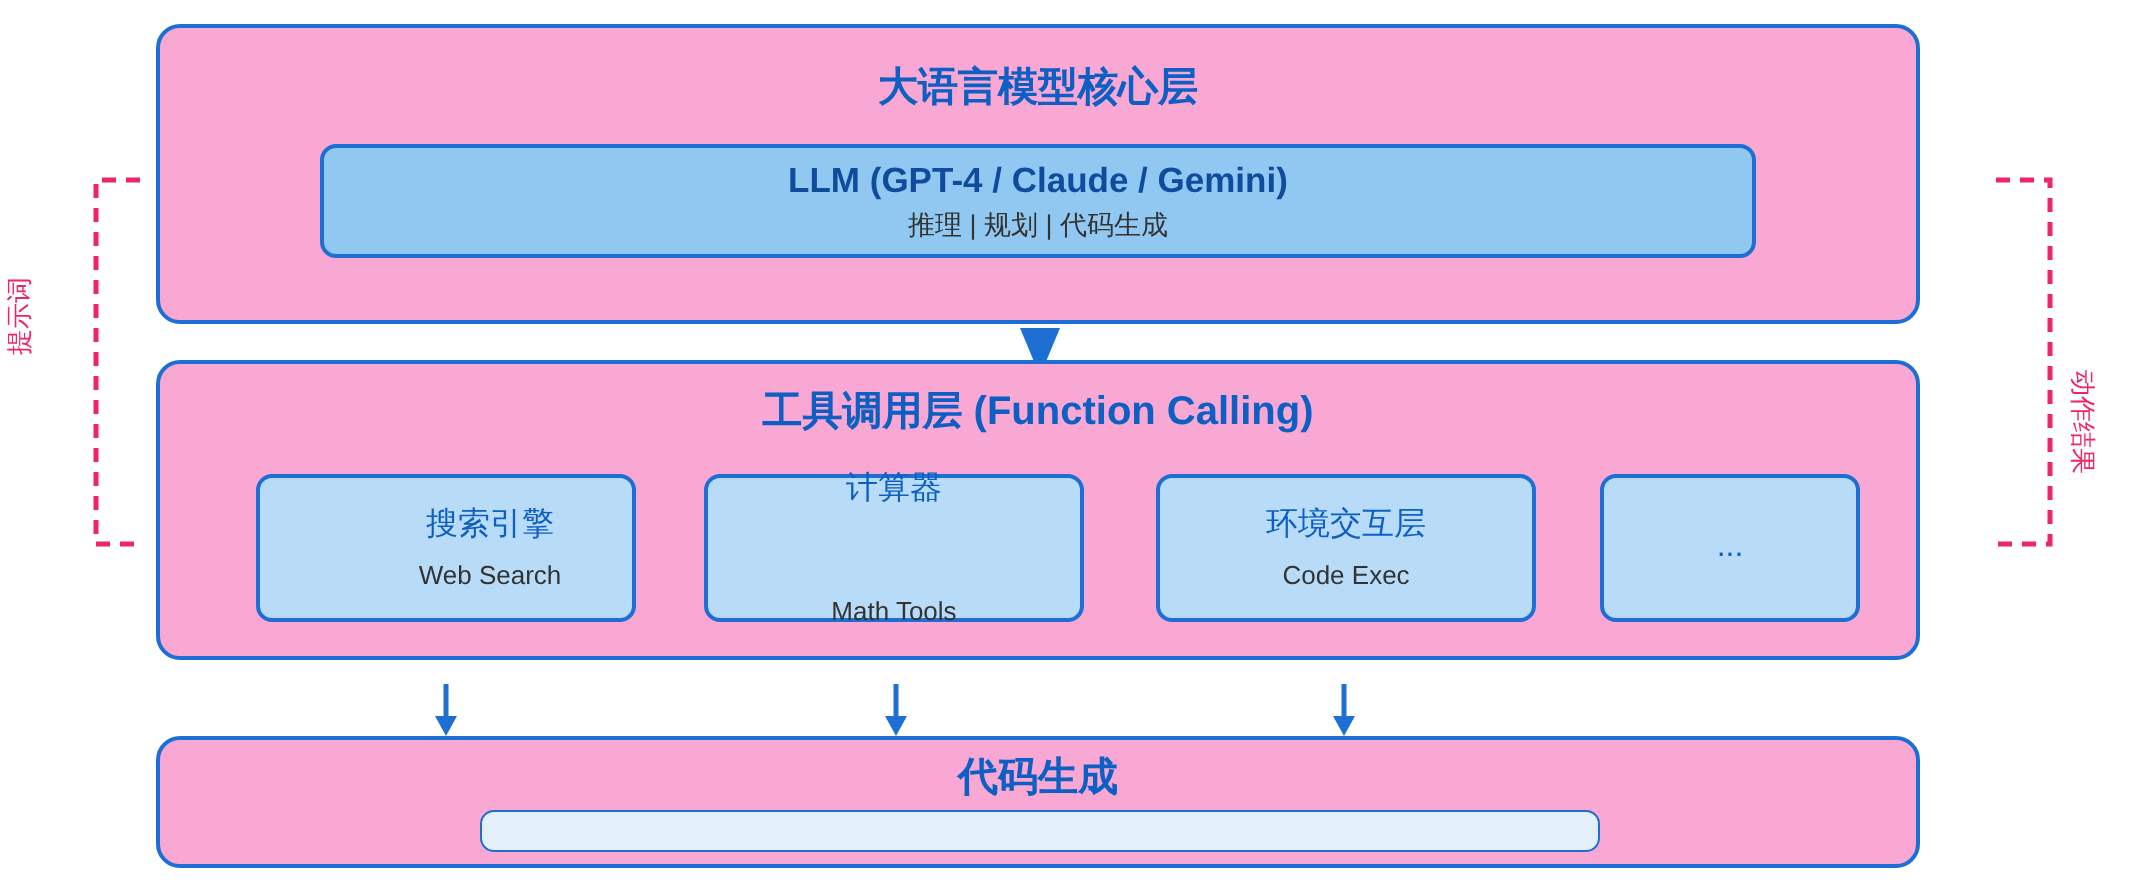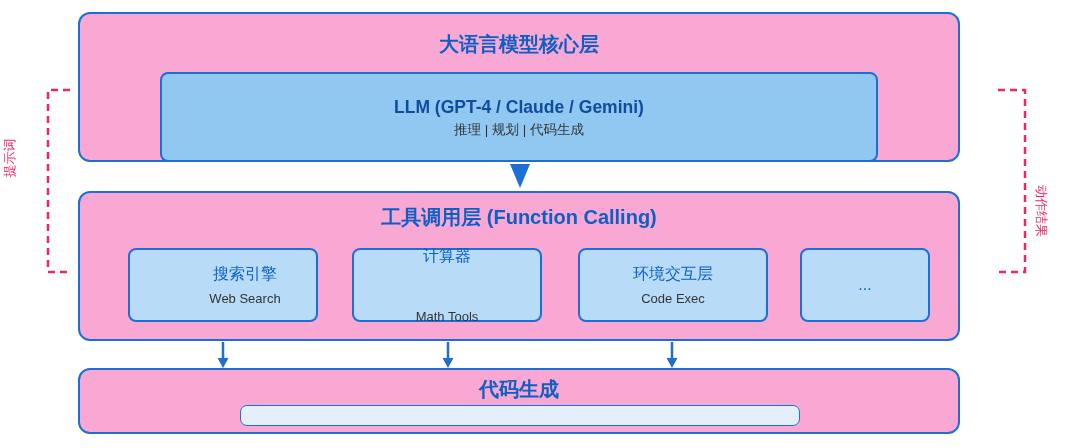--- a/index.html
+++ b/index.html
@@ -7,34 +7,34 @@
     position:relative;width:1072px;height:448px;background:#fff;
     font-family:"Liberation Sans",sans-serif;overflow:hidden;
   }
   .overlay{position:absolute;left:0;top:0;width:1072px;height:448px;pointer-events:none;}
 
   .layer{
     position:absolute;left:78px;width:882px;box-sizing:border-box;
     border:2.5px solid var(--stroke-blue);border-radius:12px;background:#f9a8d4;
   }
   .layer-top{top:12px;height:150px;}
-  .layer-middle{top:191px;height:150px;}
+  .layer-middle{top:180px;height:150px;}
   .layer-bottom{top:368px;height:66px;}
 
   .layer-title{
     position:absolute;left:0;width:100%;text-align:center;
     font-size:20px;font-weight:bold;color:var(--layer-title-blue);
     line-height:28px;white-space:nowrap;
   }
   .layer-top .layer-title{top:16px;}
   .layer-middle .layer-title{top:10px;}
   .layer-bottom .layer-title{top:5px;}
 
   .llm-box{
-    position:absolute;left:80px;top:58px;width:718px;height:90px;box-sizing:border-box;
+    position:absolute;left:80px;top:58px;width:718px;height:57px;box-sizing:border-box;
     background:var(--llm-fill);border:2px solid var(--stroke-blue);border-radius:8px;
     display:flex;flex-direction:column;align-items:center;justify-content:center;gap:5px;
   }
   .llm-title{font-size:17.5px;font-weight:bold;color:var(--llm-title-blue);line-height:19px;}
   .llm-subtitle{font-size:13.5px;color:var(--body-text-gray);line-height:15px;}
 
   .tool-box{
     position:absolute;top:55px;height:74px;box-sizing:border-box;
     background:var(--tool-fill);border:2px solid var(--stroke-blue);border-radius:8px;
     display:flex;flex-direction:column;align-items:center;justify-content:center;gap:8px;

